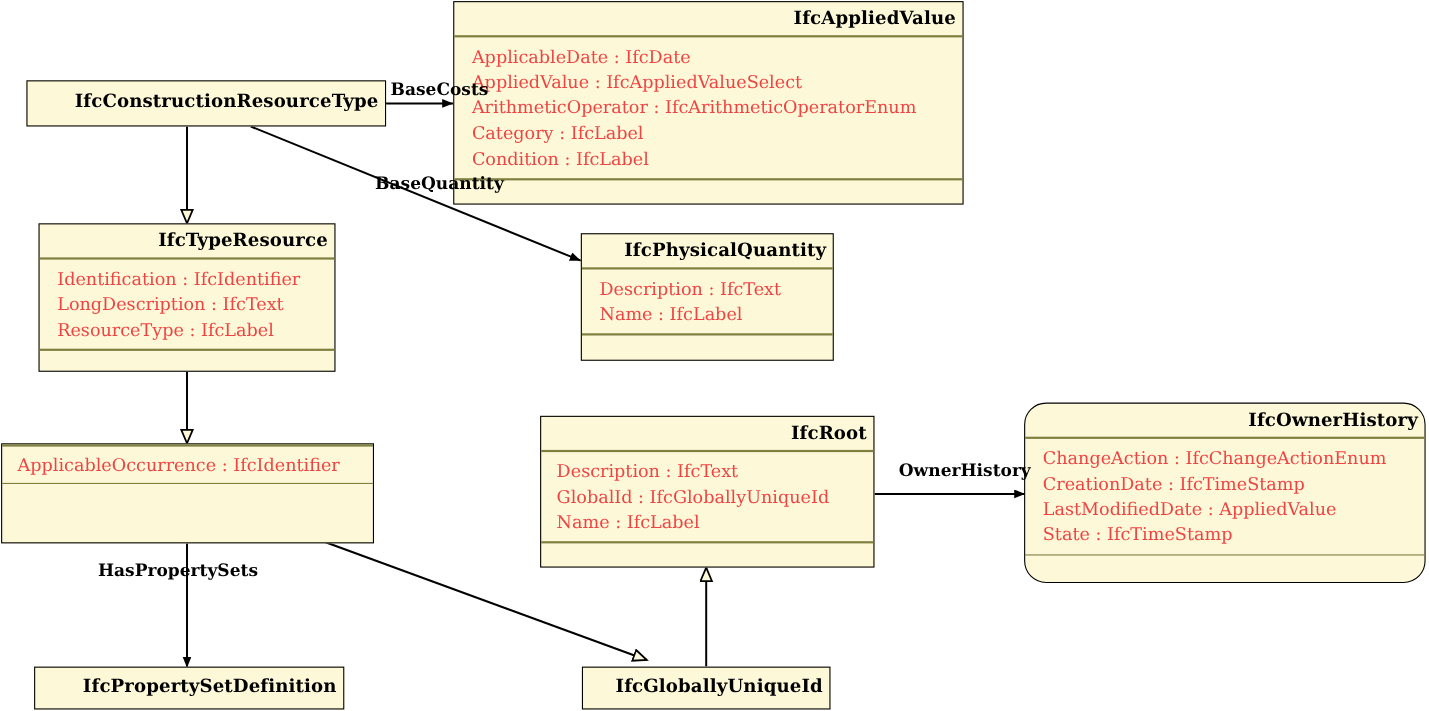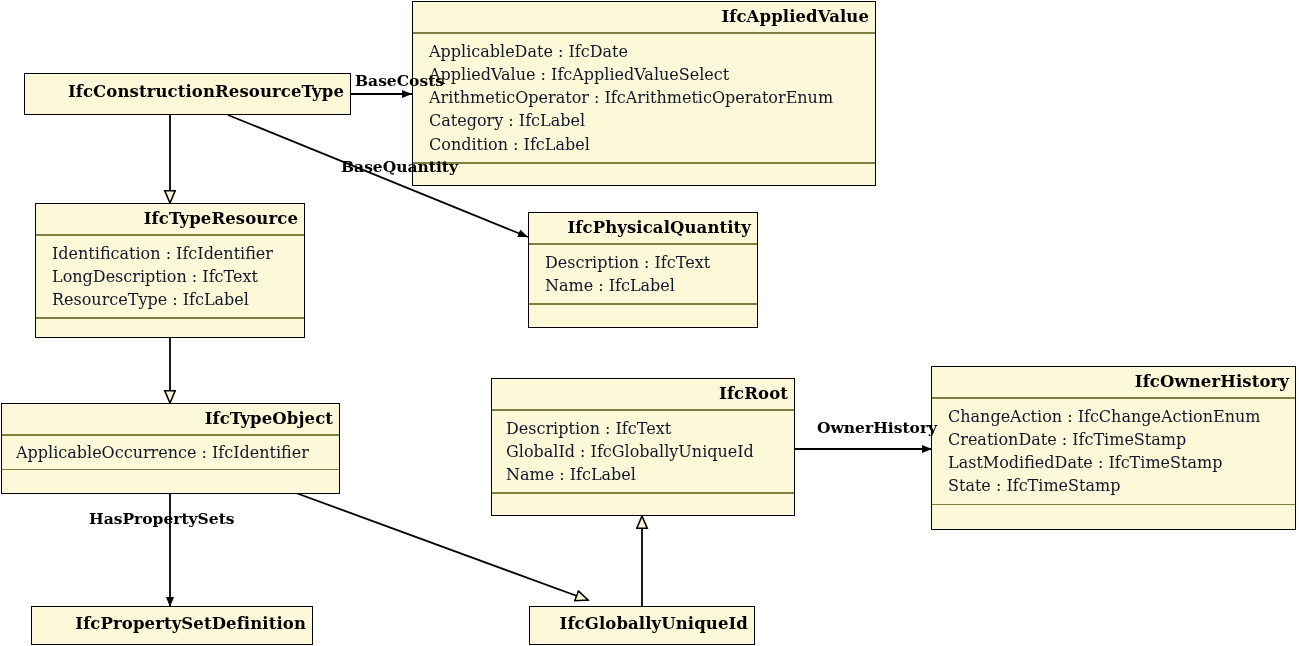--- a/index.html
+++ b/index.html
@@ -42,21 +42,21 @@
   .uml-sep {
     height: 1.6px;
     background: #7f7f3f;
     width: 100%;
   }
   .uml-attrs {
     padding: 6px 6px 6px 16px;
   }
   .uml-attr {
     font-size: 16px;
-    color: #0f172a;
+    color: #ef4444;
     line-height: 23.3px;
     white-space: nowrap;
   }
   .uml-ops {
     height: 18px;
   }
   .edge-label {
     position: absolute;
     font-family: "DejaVu Serif", "Liberation Serif", serif;
     font-weight: bold;
@@ -149,48 +149,47 @@
     <div class="uml-sep"></div>
     <div class="uml-attrs">
       <div class="uml-attr">Description : IfcText</div>
       <div class="uml-attr">Name : IfcLabel</div>
     </div>
     <div class="uml-sep"></div>
     <div class="uml-ops"></div>
   </div>
 
   <div class="uml-class" style="left:1px; top:403px; width:339px; height:91px;">
-    <div class="uml-title">IfcTypeObject</div>
     <div class="uml-sep"></div>
     <div class="uml-attrs" style="padding-left:14px; padding-top:5px; padding-bottom:5px;">
       <div class="uml-attr">ApplicableOccurrence : IfcIdentifier</div>
     </div>
     <div class="uml-sep"></div>
     <div class="uml-ops"></div>
   </div>
 
   <div class="uml-class" style="left:491px; top:378px; width:304px; height:138px;">
     <div class="uml-title">IfcRoot</div>
     <div class="uml-sep"></div>
     <div class="uml-attrs" style="padding-left:14px;">
       <div class="uml-attr">Description : IfcText</div>
       <div class="uml-attr">GlobalId : IfcGloballyUniqueId</div>
       <div class="uml-attr">Name : IfcLabel</div>
     </div>
     <div class="uml-sep"></div>
     <div class="uml-ops"></div>
   </div>
 
-  <div class="uml-class" style="left:931px; top:366px; width:365px; height:164px;">
+  <div class="uml-class" style="left:931px; top:366px; width:365px; height:164px;border-radius:20px;">
     <div class="uml-title">IfcOwnerHistory</div>
     <div class="uml-sep"></div>
     <div class="uml-attrs" style="padding-left:16px;">
       <div class="uml-attr">ChangeAction : IfcChangeActionEnum</div>
       <div class="uml-attr">CreationDate : IfcTimeStamp</div>
-      <div class="uml-attr">LastModifiedDate : IfcTimeStamp</div>
+      <div class="uml-attr">LastModifiedDate : AppliedValue</div>
       <div class="uml-attr">State : IfcTimeStamp</div>
     </div>
     <div class="uml-sep"></div>
     <div class="uml-ops"></div>
   </div>
 
   <div class="uml-class" style="left:31px; top:606px; width:282px; height:39px;">
     <div class="uml-title" style="padding-top:7px;">IfcPropertySetDefinition</div>
   </div>
 

